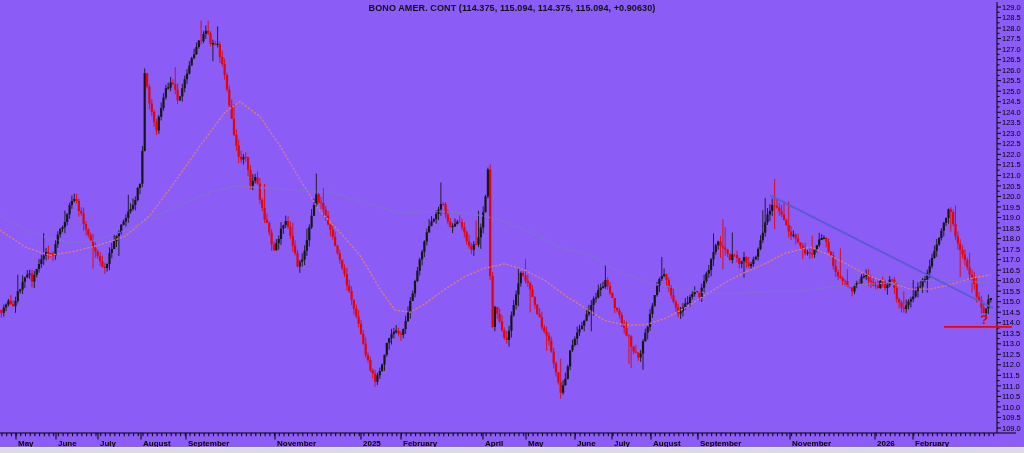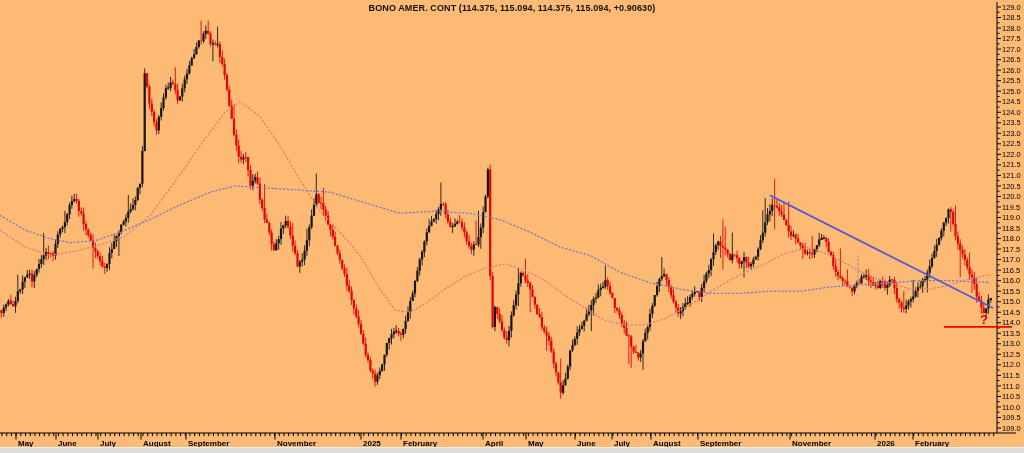--- a/index.html
+++ b/index.html
@@ -1,16 +1,16 @@
 <!DOCTYPE html>
 <html><head>
 <meta charset="utf-8">
 <style>
   html,body{margin:0;padding:0;background:#9a9a9a;}
-  .win{position:relative;width:1024px;height:453px;background:#fdba74;overflow:hidden;
+  .win{position:relative;width:1024px;height:453px;background:#8b5cf6;overflow:hidden;
        font-family:"Liberation Sans",sans-serif;-webkit-font-smoothing:none;}
   .title{position:absolute;top:3px;left:0;width:100%;text-align:center;
          font-size:9px;font-weight:700;color:#111;letter-spacing:.1px;}
   svg{position:absolute;top:0;left:0;}
   .strip{position:absolute;left:0;bottom:0;width:100%;height:5px;background:#dcdcdc;
          border-top:1px solid #efefef;}
   text{font-family:"Liberation Sans",sans-serif;}
 </style>
 </head>
 <body>

